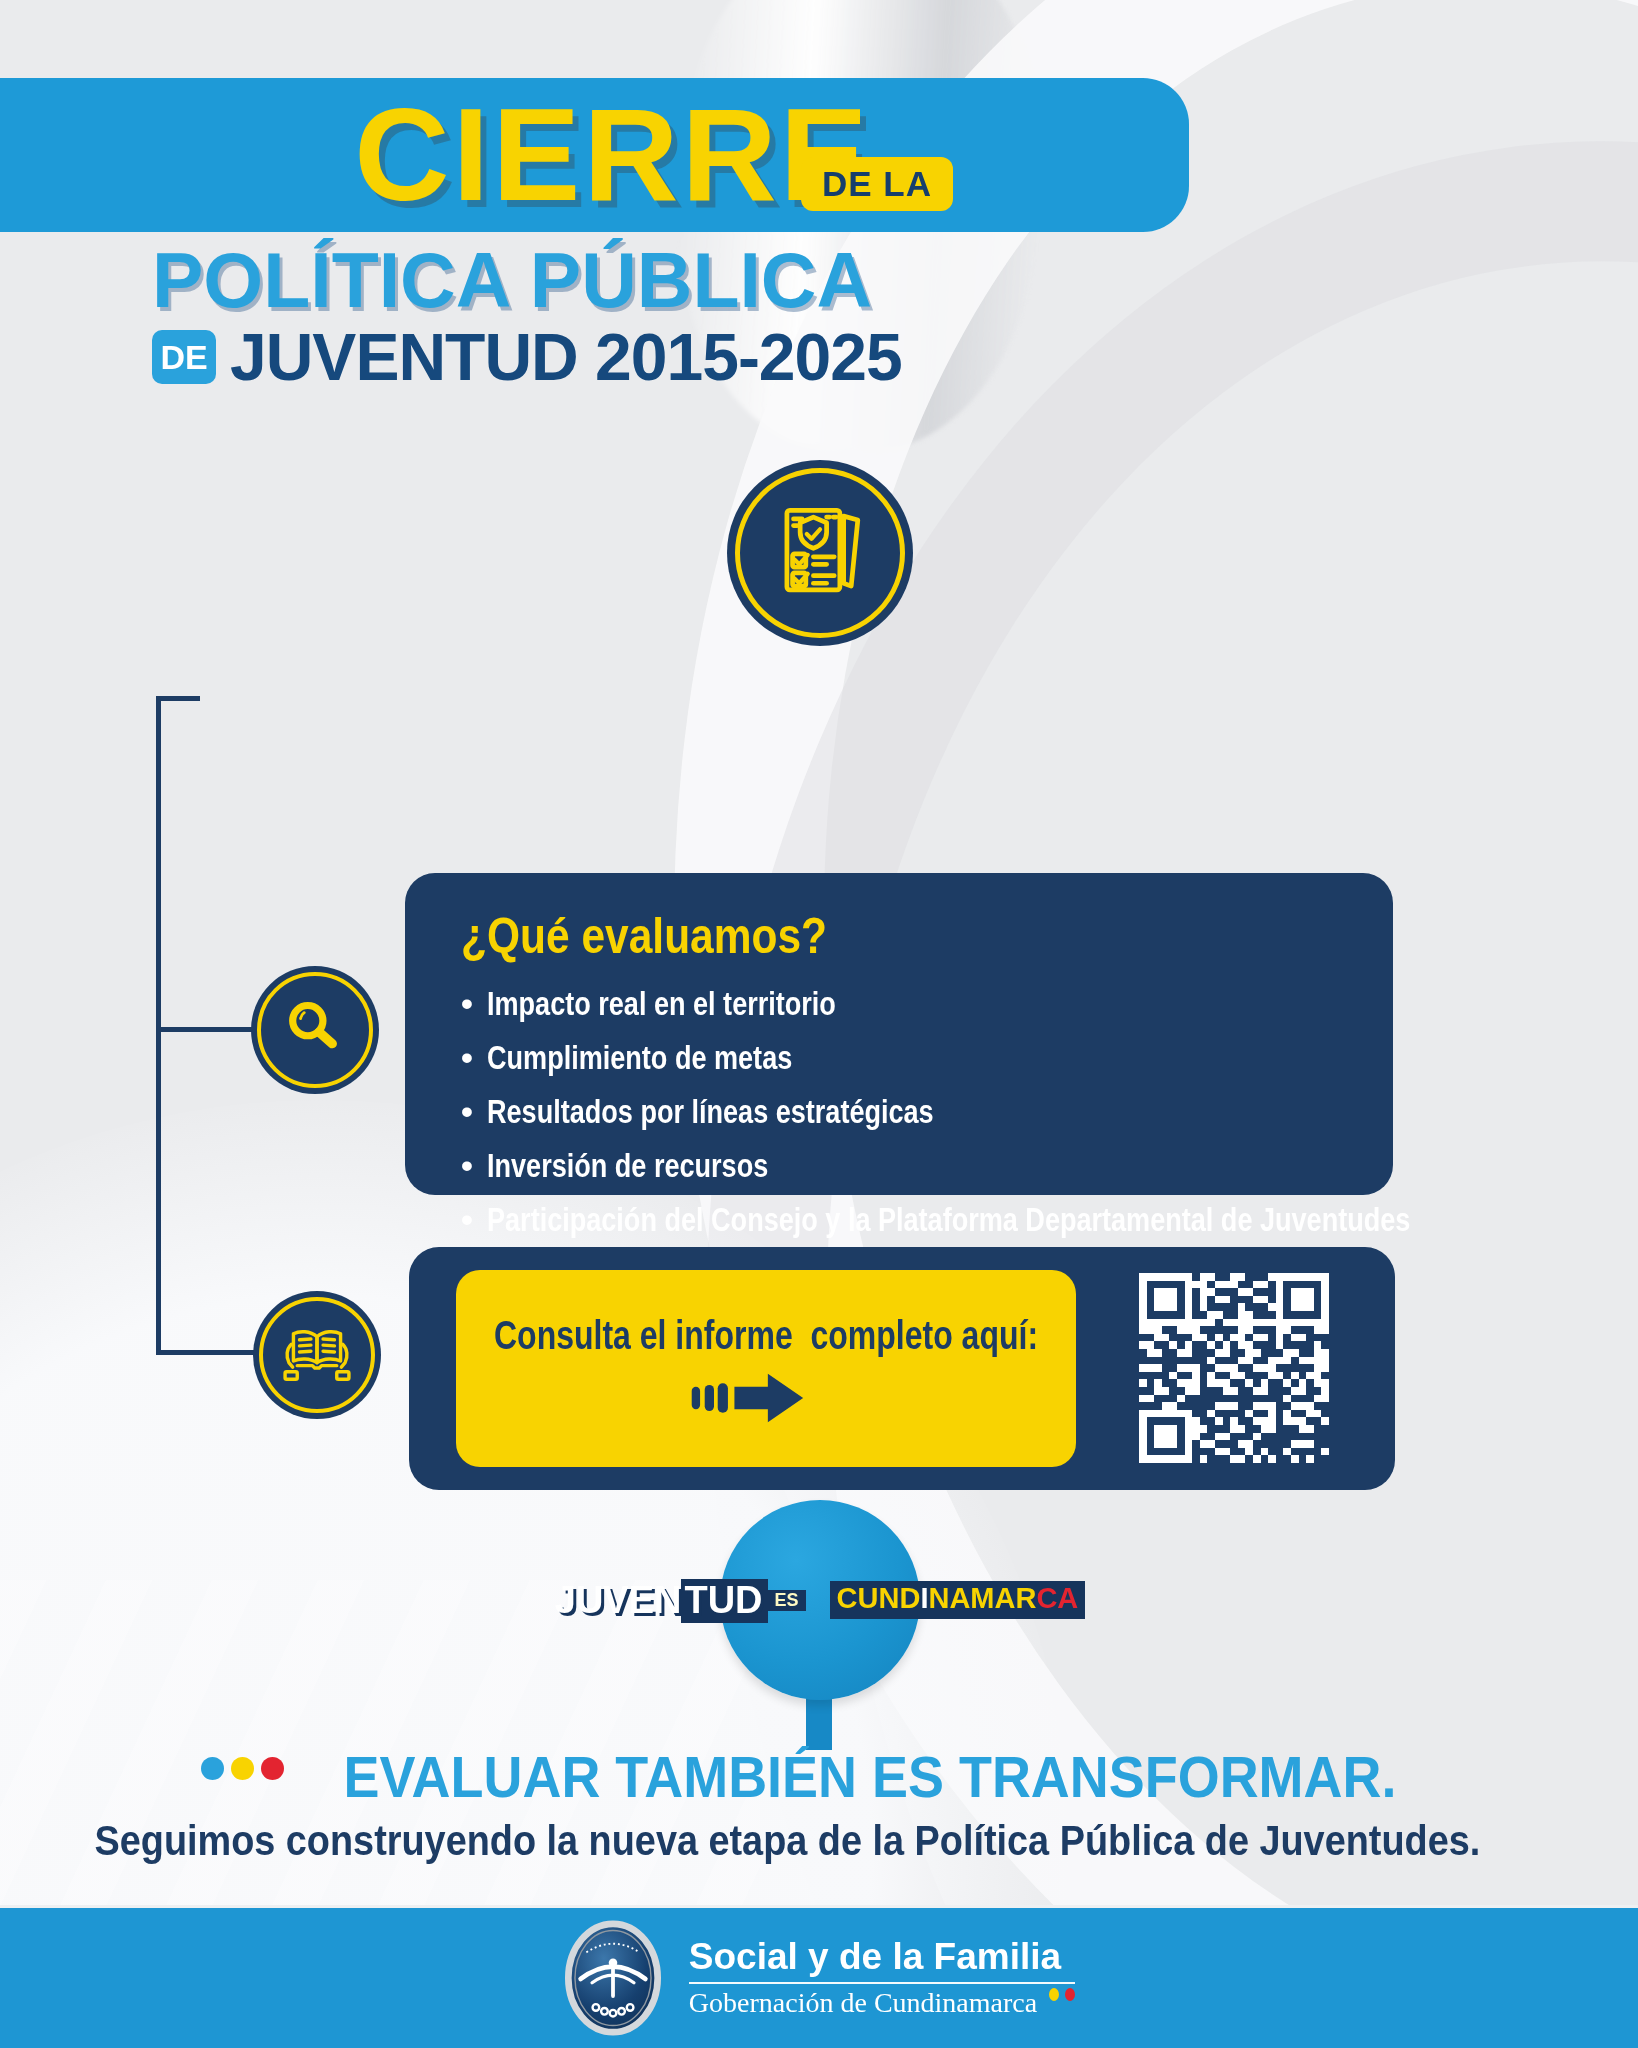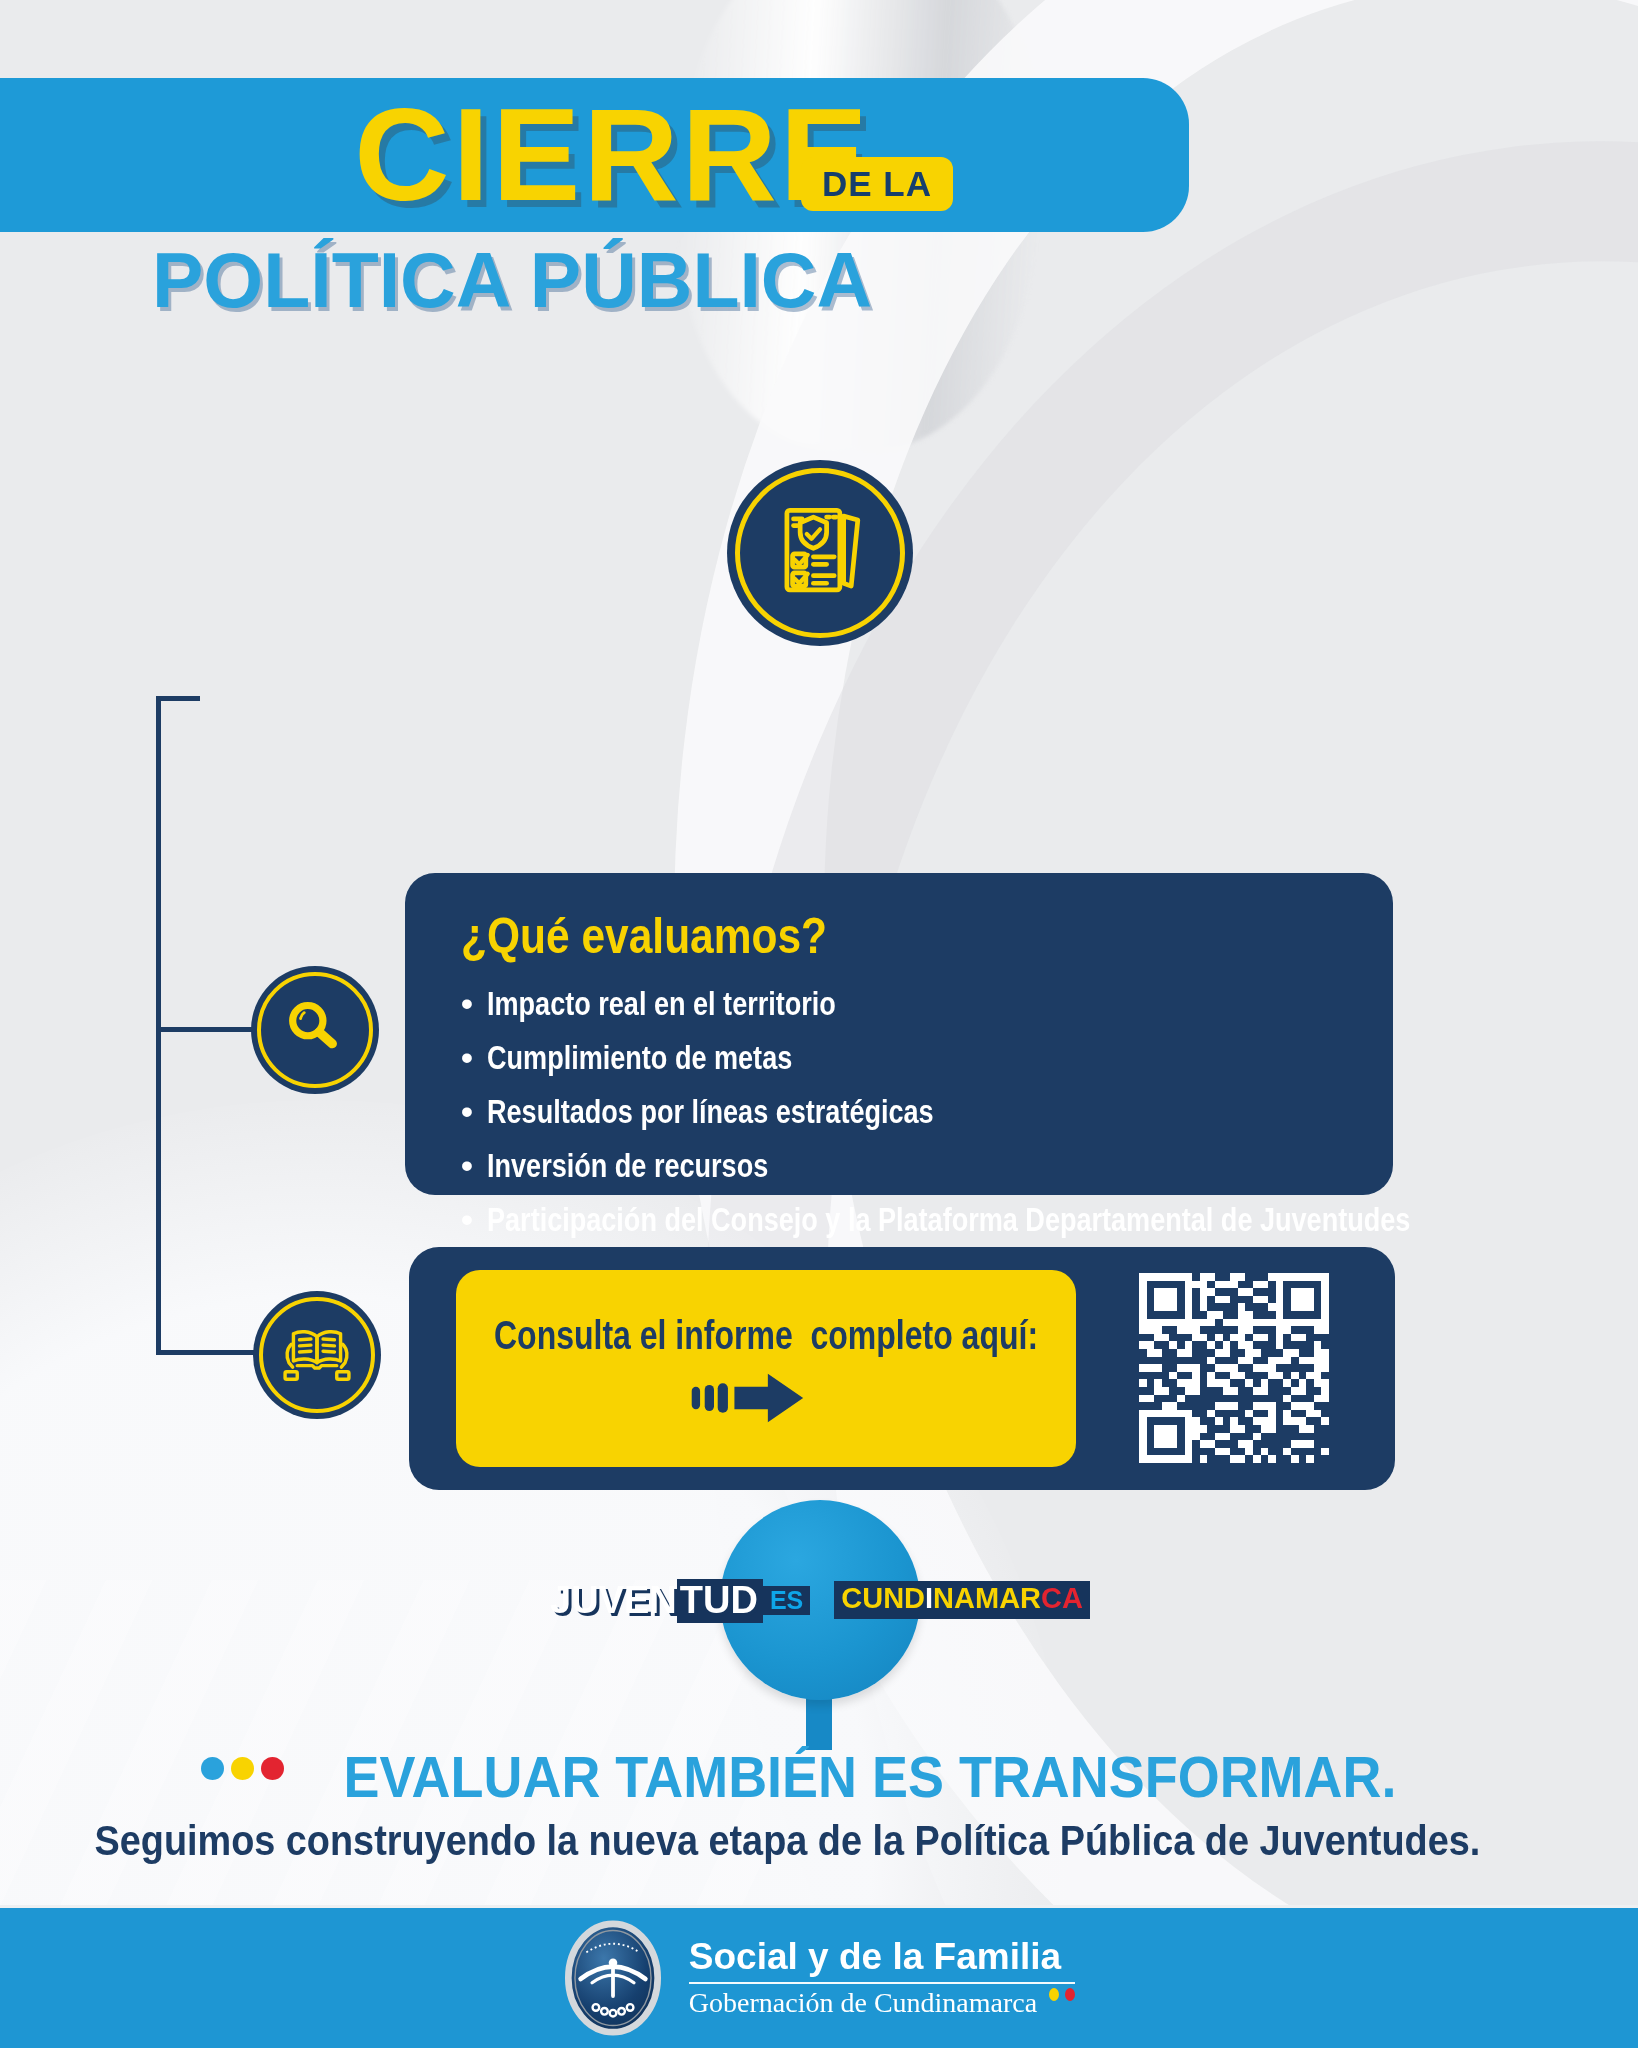--- a/index.html
+++ b/index.html
@@ -79,21 +79,21 @@
   .qr-wrap{ position:absolute; right:66px; top:26px; width:190px; height:190px; }
 
   
   .logo-circle{ position:absolute; left:720px; top:1500px; width:200px; height:200px; border-radius:50%;
     background:radial-gradient(circle at 38% 30%, #2ba7e0 0%, #1b95d0 55%, #1483bf 100%);
     display:flex; flex-direction:row; align-items:center; justify-content:center; z-index:3;
     box-shadow:0 6px 10px rgba(0,0,0,.12); }
   .logo-l1{ color:#fff; font-weight:bold; font-size:38px; letter-spacing:0; line-height:1;
     text-shadow:3px 3px 0 #16345c; }
   .logo-l1 .tud{ background:#16345c; padding:0 5px 2px 3px; }
-  .logo-l2{ color:#0ea5e9; font-weight:bold; font-size:25px; background:#16345c;
+  .logo-l2{ color:#fef9c3; font-weight:bold; font-size:18px; background:#16345c;
     padding:0 7px 1px; margin:3px 0 2px; line-height:1.15; }
   .logo-l3{ font-weight:bold; font-size:29px; line-height:1.1; background:#16345c; padding:2px 7px 4px;
     letter-spacing:0;margin-left:24px; }
   .lp-y{ color:#f8d301; } .lp-w{ color:#fff; } .lp-r{ color:#e32430; }
   .logo-stem{ position:absolute; left:806px; top:1698px; width:26px; height:52px; background:#1789c6; z-index:2;}
 
   
   .tagline-row{ position:absolute; left:0; top:1748px; width:1638px;
     display:flex; align-items:center; justify-content:center; gap:10px; z-index:3;}
   .tag-dots{ display:flex; gap:7px; margin-right:10px; margin-top:-18px;}
@@ -127,20 +127,24 @@
   <div class="sw-blob"></div>
   <div class="sw-stripes"></div>
 
   <div class="banner">
     <span class="title-main">CIERRE</span>
   </div>
   <div class="dela-box">
     <span>DE LA</span>
   </div>
   <div class="subtitle1">POLÍTICA PÚBLICA</div>
+  <div class="subtitle2-row">
+    <span class="de-chip">DE</span>
+    <span class="subtitle2-text">JUVENTUD 2015-2025</span>
+  </div>
 
   <div class="conn conn-v"></div>
   <div class="conn conn-h1"></div>
   <div class="conn conn-h2"></div>
   <div class="conn conn-h3"></div>
 
   <div class="icon-circle circ-check">
     <svg width="104" height="104" viewBox="0 0 110 110" fill="none" stroke="#f8d301" stroke-width="5" stroke-linecap="round" stroke-linejoin="round">
       <polygon points="80,16 95,20 88,90 80,87"></polygon>
       <rect x="20" y="10" width="56" height="84" rx="3"></rect>

